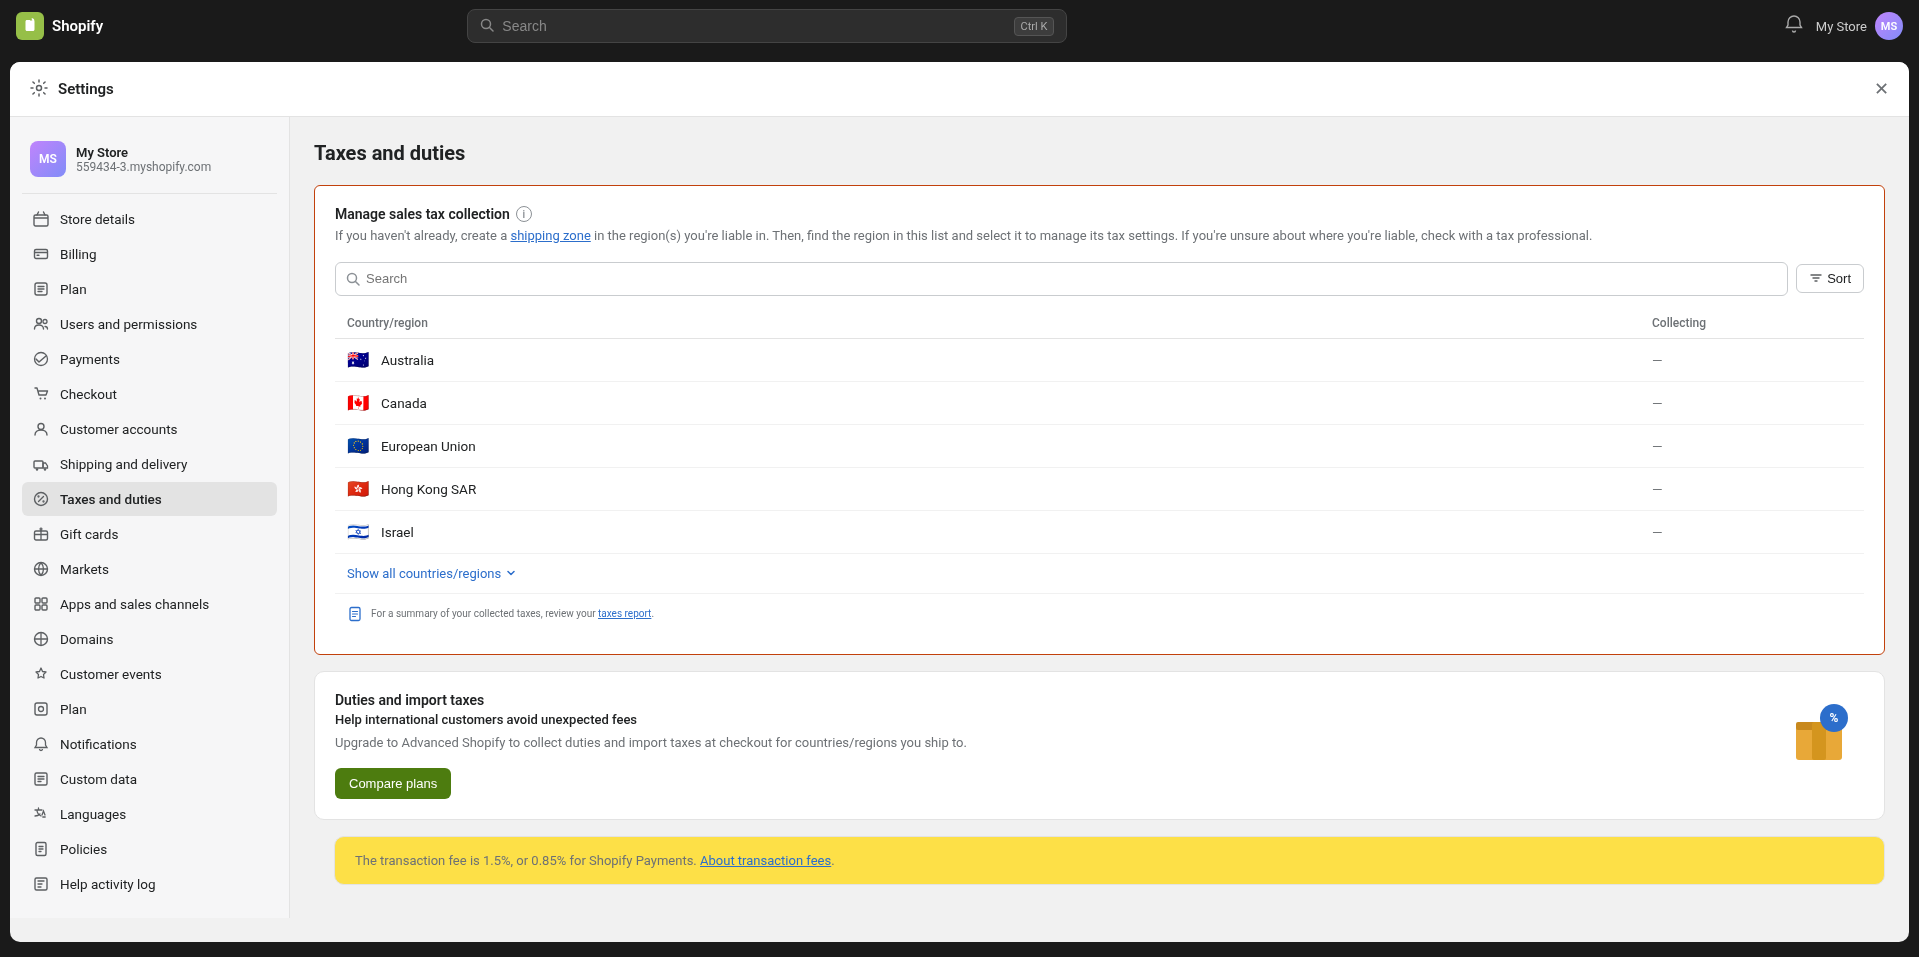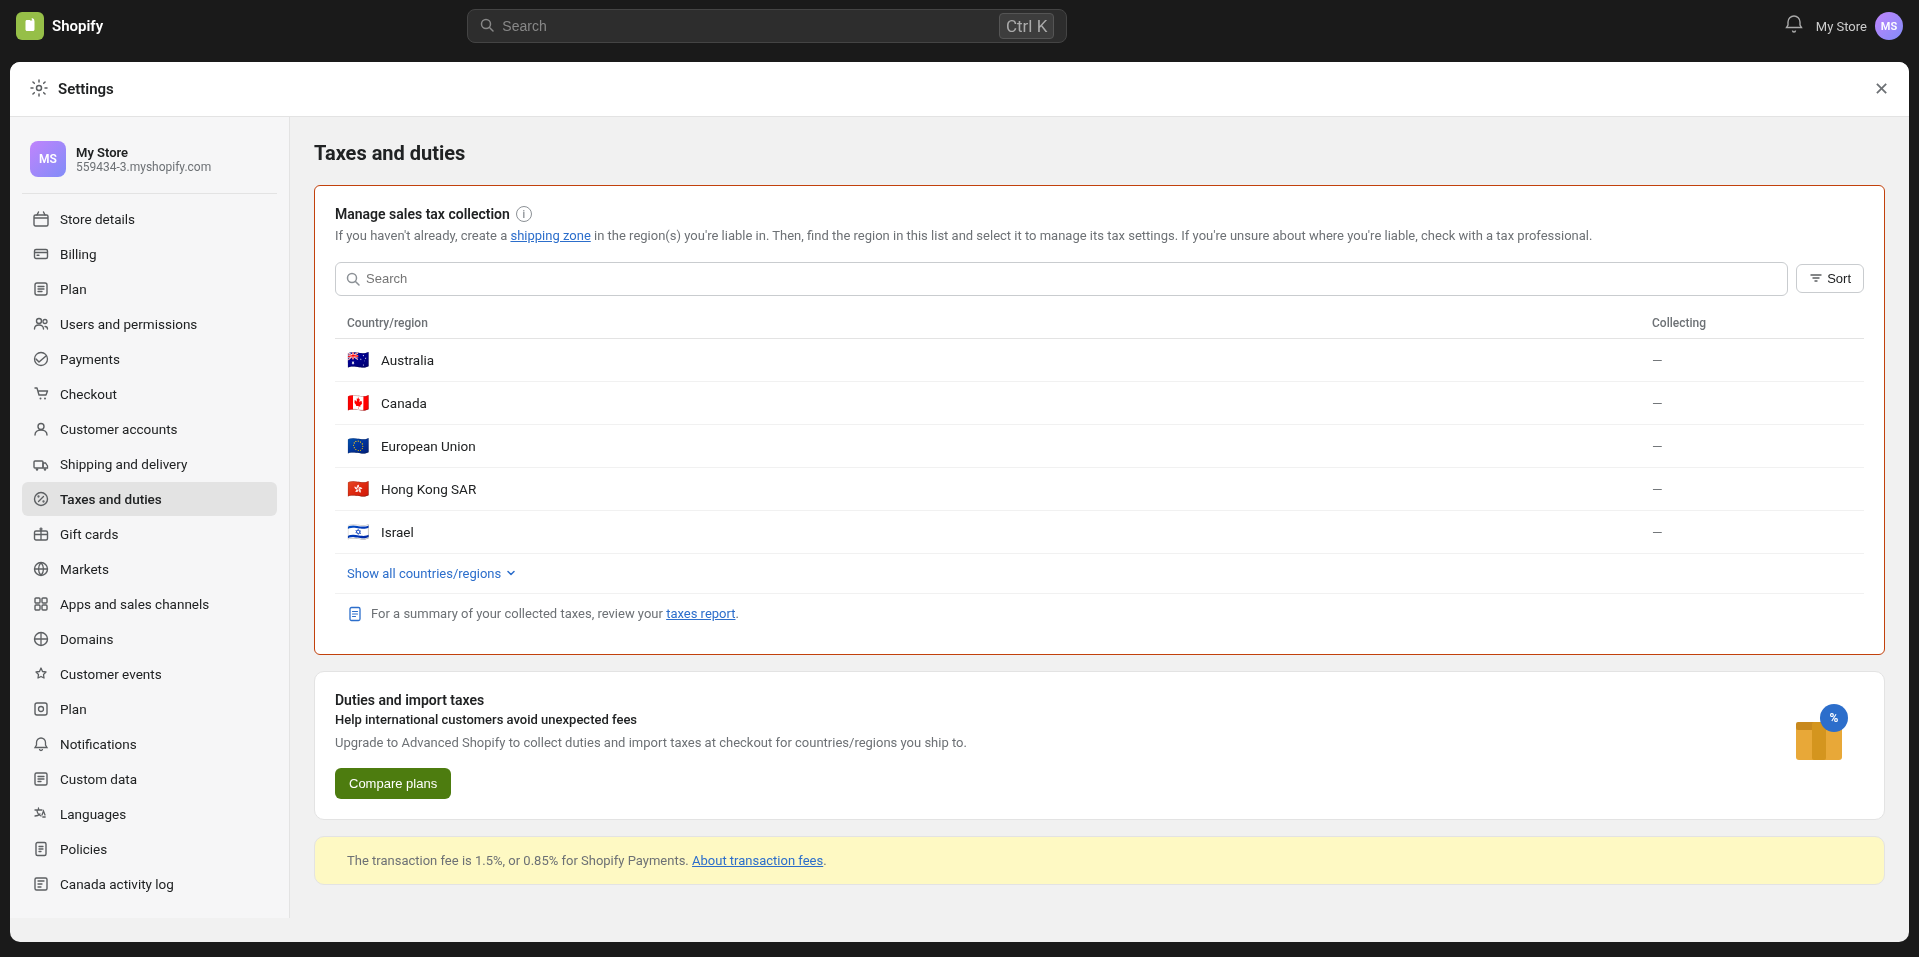--- a/index.html
+++ b/index.html
@@ -51,21 +51,21 @@
       color: #ccc;
       font-size: 14px;
       flex: 1;
     }
     .topnav-search input::placeholder { color: #888; }
     .ctrl-k-badge {
       background: #3d3d3d;
       border: 1px solid #555;
       border-radius: 4px;
       padding: 2px 6px;
-      font-size: 17px;
+      font-size: 11px;
       color: #aaa;
     }
     .topnav-right {
       margin-left: auto;
       display: flex;
       align-items: center;
       gap: 12px;
     }
     .bell-icon { color: #aaa; font-size: 18px; cursor: pointer; }
     .store-info {
@@ -286,21 +286,21 @@
       cursor: pointer;
       padding: 12px 12px 4px;
     }
 
     .tax-report-note {
       padding: 12px;
       margin-top: 8px;
       display: flex;
       align-items: center;
       gap: 8px;
-      font-size: 13px;
+      font-size: 10px;
       color: #6d7175;
       border-top: 1px solid #f1f1f1;
     }
     .tax-report-note a { color: #2c6ecb; text-decoration: underline; }
 
     
     .duties-card {
       background: white;
       border-radius: 10px;
       border: 1px solid #e3e3e3;
@@ -332,26 +332,27 @@
       border: none;
       border-radius: 6px;
       padding: 8px 14px;
       font-size: 13px;
       cursor: pointer;
       font-weight: 500;
     }
 
     
     .bottom-note {
-      background: #fef9c3;
+      background: #fde047;
       border-radius: 10px;
       border: 1px solid #e3e3e3;
-      padding: 16px 32px;
+      padding: 16px 20px;
       font-size: 13px;
       color: #6d7175;
+      margin-left: 20px;
     }
     .bottom-note a { color: #2c6ecb; text-decoration: underline; }
 
     
     .settings-modal { overflow: hidden; }
     .main-content::-webkit-scrollbar { width: 6px; }
     .main-content::-webkit-scrollbar-thumb { background: #c9cccf; border-radius: 3px; }
 
     .info-icon {
       display: inline-flex;
@@ -616,21 +617,21 @@
         </span>
         <span>Policies</span>
       </div>
       <div class="nav-item">
         <span class="nav-icon">
           <svg width="16" height="16" viewBox="0 0 16 16" fill="none">
               <rect x="2" y="2" width="12" height="12" rx="1.5" stroke="#5c5f62" stroke-width="1.4"></rect>
               <path d="M5 5h6M5 8h4M5 11h3" stroke="#5c5f62" stroke-width="1.3" stroke-linecap="round"></path>
             </svg>
         </span>
-        <span>Canada activity log</span>
+        <span>Help activity log</span>
       </div>
     </div>
 
     <div class="main-content">
       <h1 class="page-title">Taxes and duties</h1>
 
       <div class="card">
         <div class="card-title">
           <span>Manage sales tax collection</span>
           <span class="info-icon">i</span>

